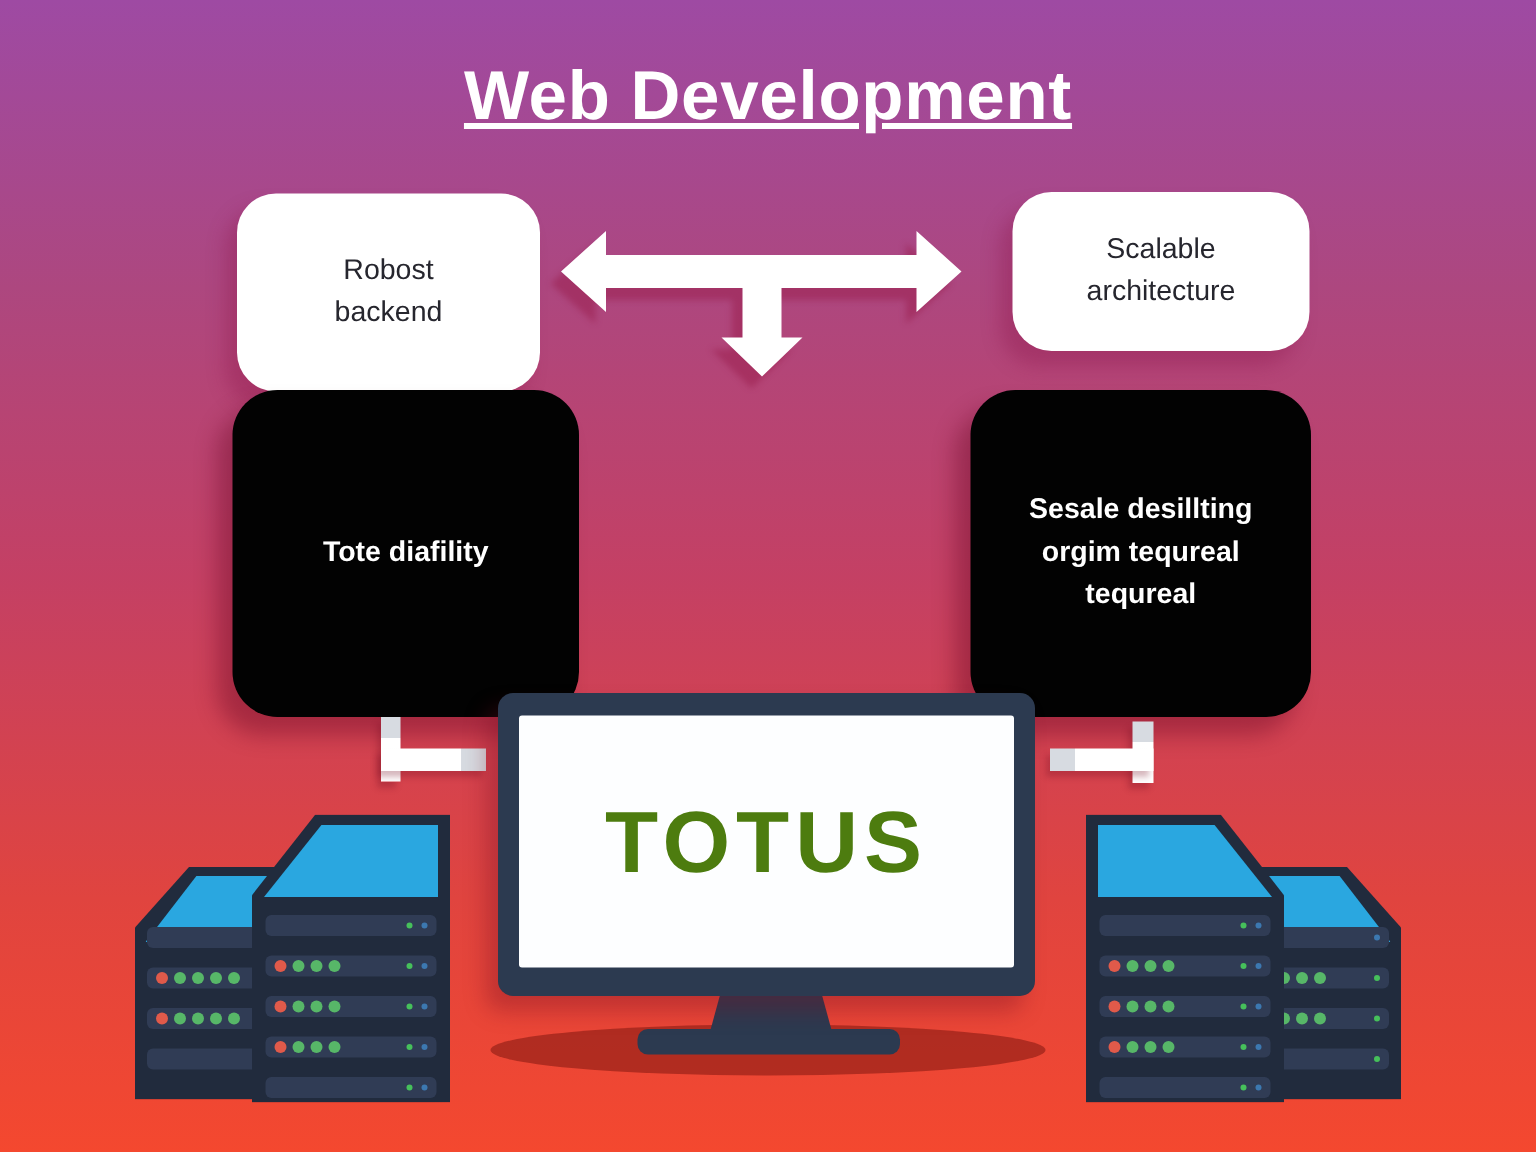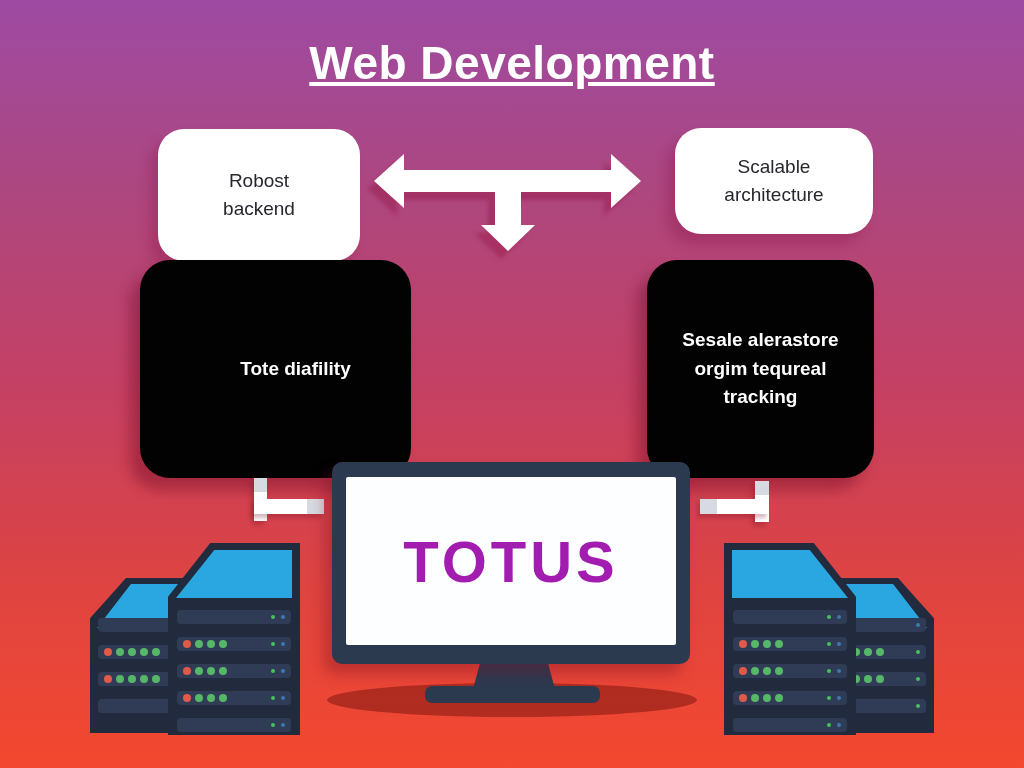--- a/index.html
+++ b/index.html
@@ -33,21 +33,21 @@
   
   .feature{
     position:absolute;top:260px;height:218px;background:#020202;border-radius:30px;
     box-shadow:-10px 12px 14px rgba(105,8,35,.4);
     display:flex;align-items:center;justify-content:center;
   }
   .feature .feature-label{
     color:#fff;font-size:19px;font-weight:700;text-align:center;line-height:1.5;
     padding:0 24px;
   }
-  #feature-1{left:140px;width:231px;padding-left:40px;}
+  #feature-1{left:155px;width:231px;}
   #feature-2{left:396px;width:226px;}
   #feature-3{left:647px;width:227px;}
   
   .conn{position:absolute;background:#fff;box-shadow:-3px 4px 4px rgba(120,15,35,.3);}
   #conn-left-v{left:254px;top:478px;width:13px;height:43px;
     background:linear-gradient(180deg,#d7dbe1 0 32%,#ffffff 32%);}
   #conn-left-h{left:254px;top:499px;width:70px;height:15px;
     background:linear-gradient(90deg,#ffffff 0 76%,#d7dbe1 76%);}
   #conn-right-v{left:755px;top:481px;width:14px;height:41px;
     background:linear-gradient(180deg,#d7dbe1 0 34%,#ffffff 34%);}
@@ -68,21 +68,21 @@
   }
   #monitor-frame{
     position:absolute;left:332px;top:462px;width:358px;height:202px;background:#2c3a50;
     border-radius:10px;box-shadow:-8px 10px 14px rgba(120,15,35,.35);
   }
   #monitor-screen{
     position:absolute;left:14px;top:15px;width:330px;height:168px;background:#fdfeff;
     border-radius:2px;display:flex;align-items:center;justify-content:center;
   }
   .brand{
-    color:#a21caf;font-size:58px;font-weight:700;letter-spacing:4px;
+    color:#4d7c0f;font-size:58px;font-weight:700;letter-spacing:4px;
   }
   
   .server-group{position:absolute;left:88px;top:543px;width:250px;height:197px;}
   .server-group.mirrored{left:686px;transform:scaleX(-1);}
   .tower{
     position:absolute;background:#212b3d;
     filter:drop-shadow(-6px 7px 5px rgba(110,12,25,.4));
   }
   .mirrored .tower{filter:drop-shadow(6px 7px 5px rgba(110,12,25,.4));}
   .tower.small{left:2px;top:35px;width:120px;height:155px;
@@ -125,21 +125,21 @@
   </div>
 
   <svg id="flow-arrow" viewBox="0 0 268 100" xmlns="http://www.w3.org/2000/svg">
     <polygon fill="#ffffff" points="0,29 30,2 30,18 237,18 237,2 267,29 237,56 237,40 147,40 147,73 161,73 134,99 107,73 121,73 121,40 30,40 30,56"></polygon>
   </svg>
 
   <div class="feature" id="feature-1">
     <div class="feature-label">Tote diafility</div>
   </div>
   <div class="feature" id="feature-3">
-    <div class="feature-label">Sesale alerastore orgim tequreal tracking</div>
+    <div class="feature-label">Sesale desillting orgim tequreal tequreal</div>
   </div>
 
   <div class="conn" id="conn-left-v"></div>
   <div class="conn" id="conn-left-h"></div>
   <div class="conn" id="conn-right-v"></div>
   <div class="conn" id="conn-right-h"></div>
 
   <div class="server-group">
     <div class="tower small">
       <div class="roof"></div>

